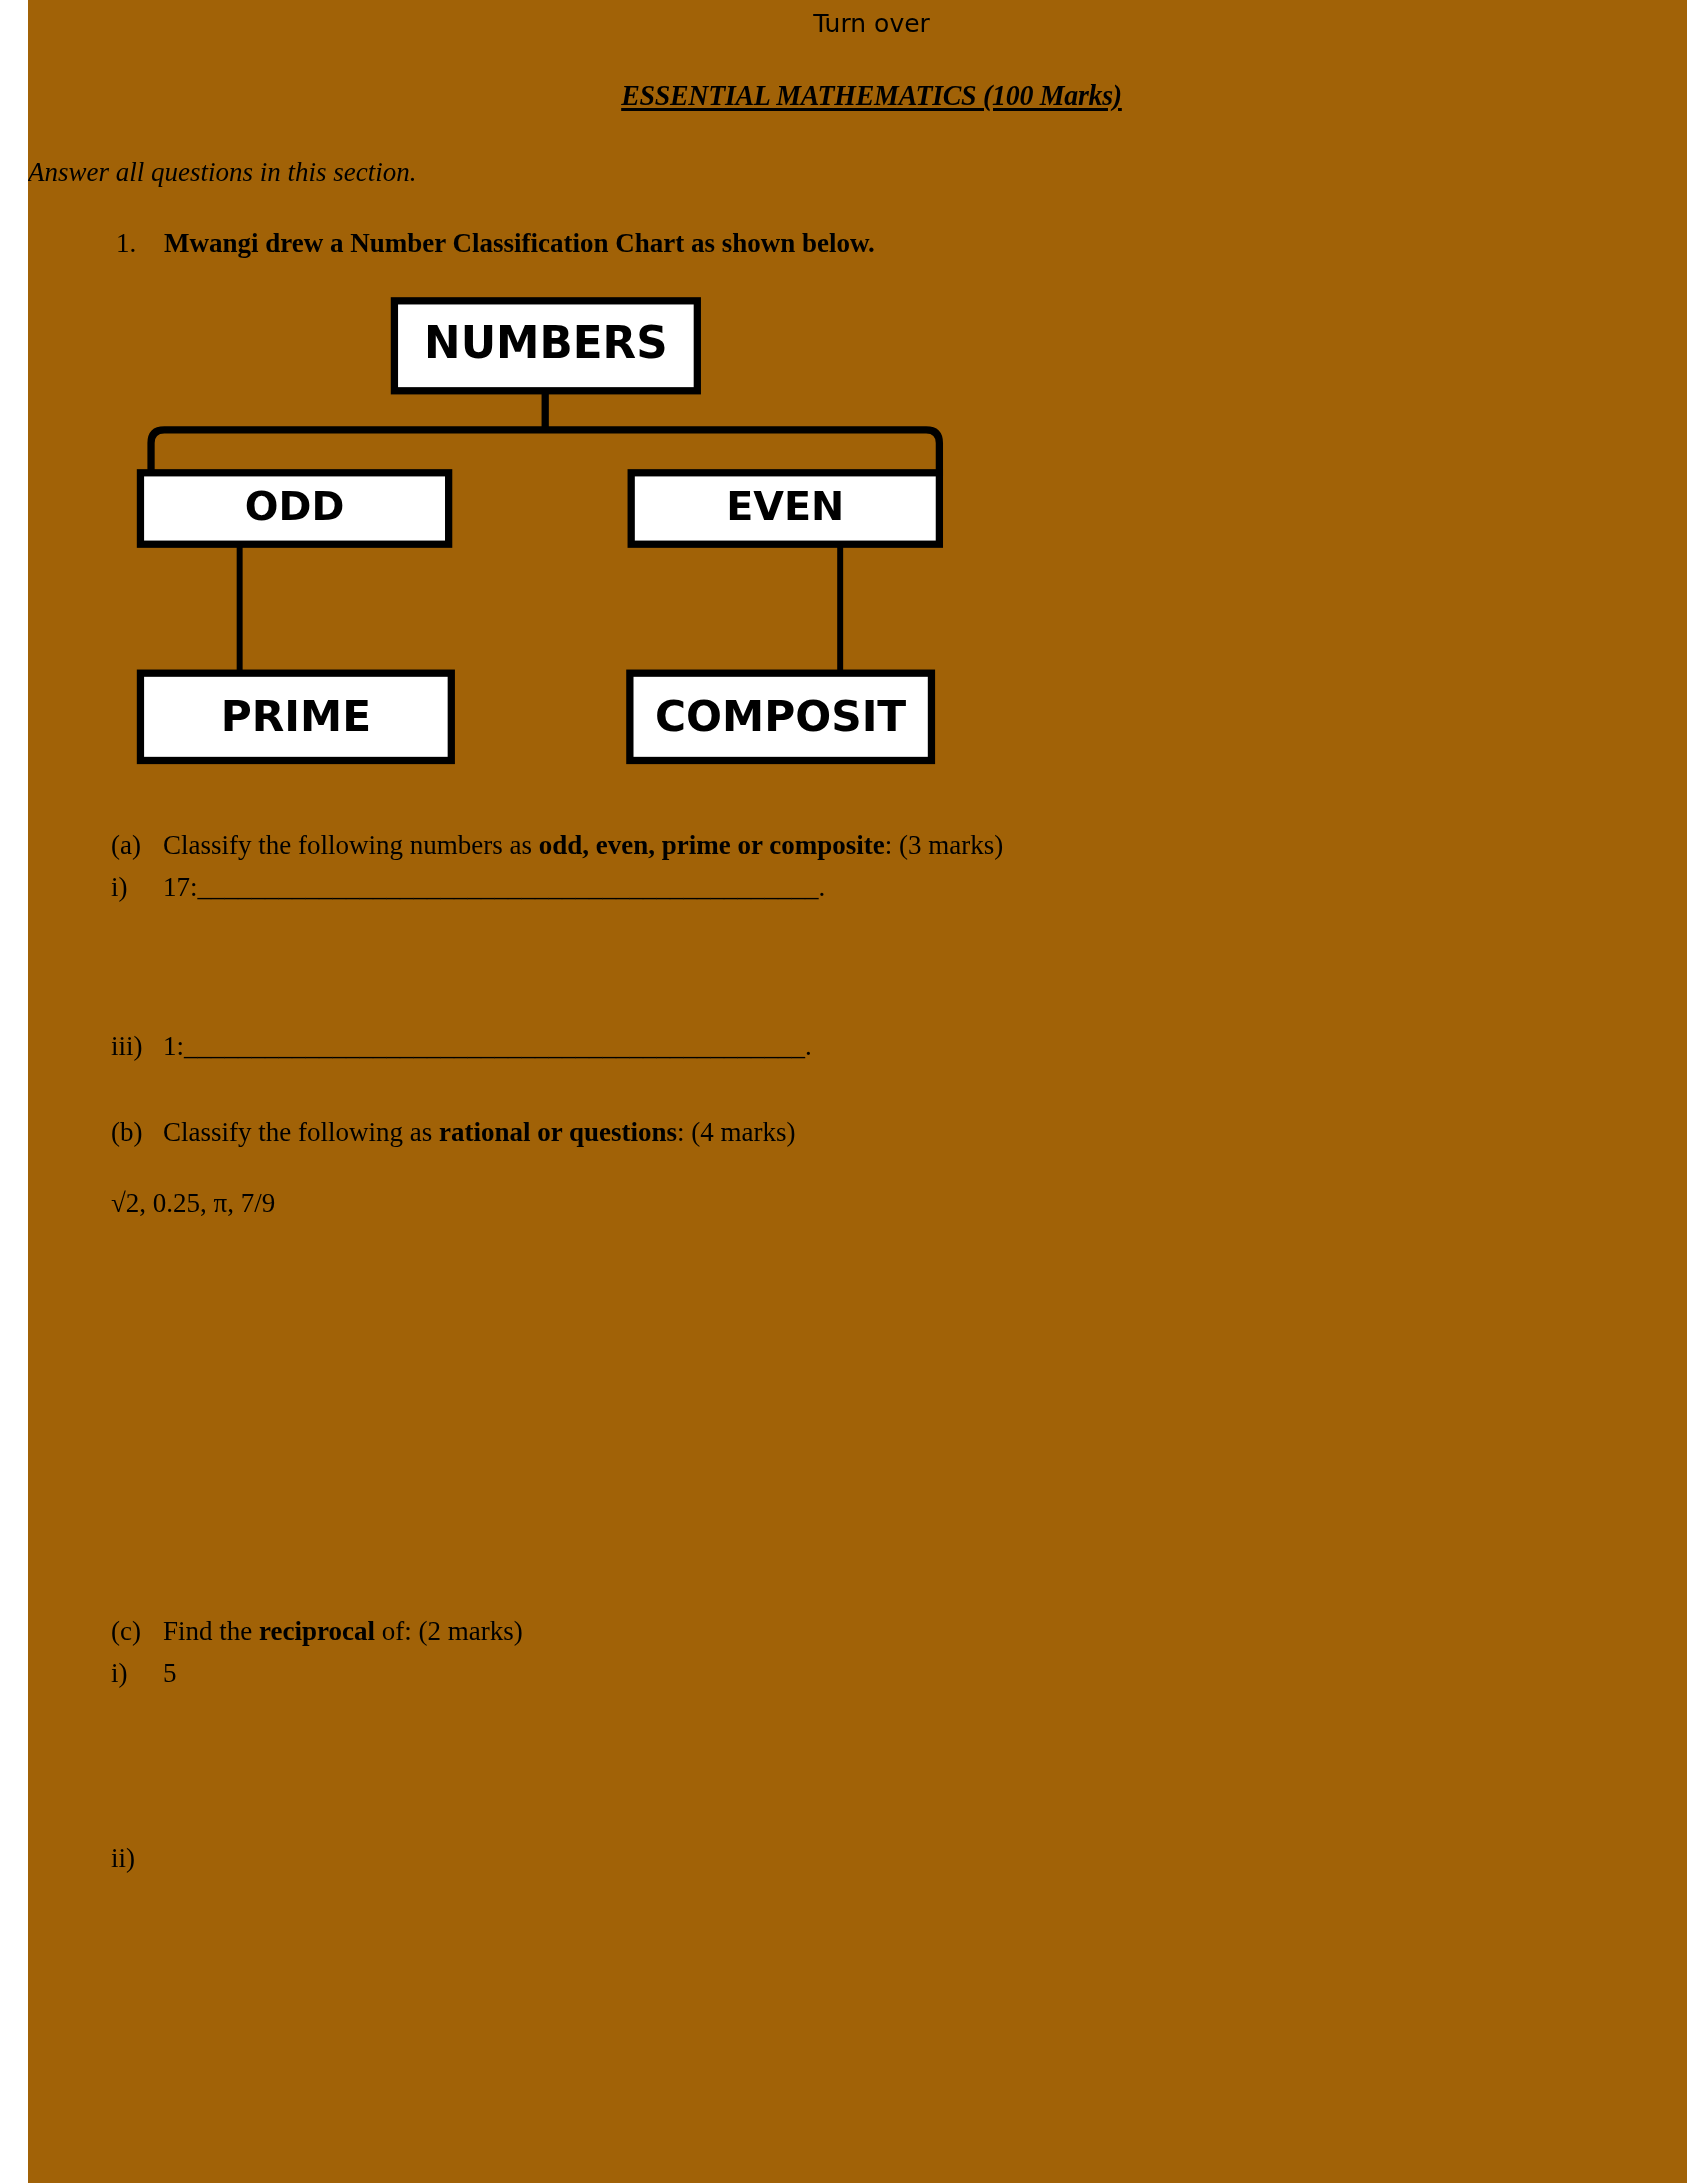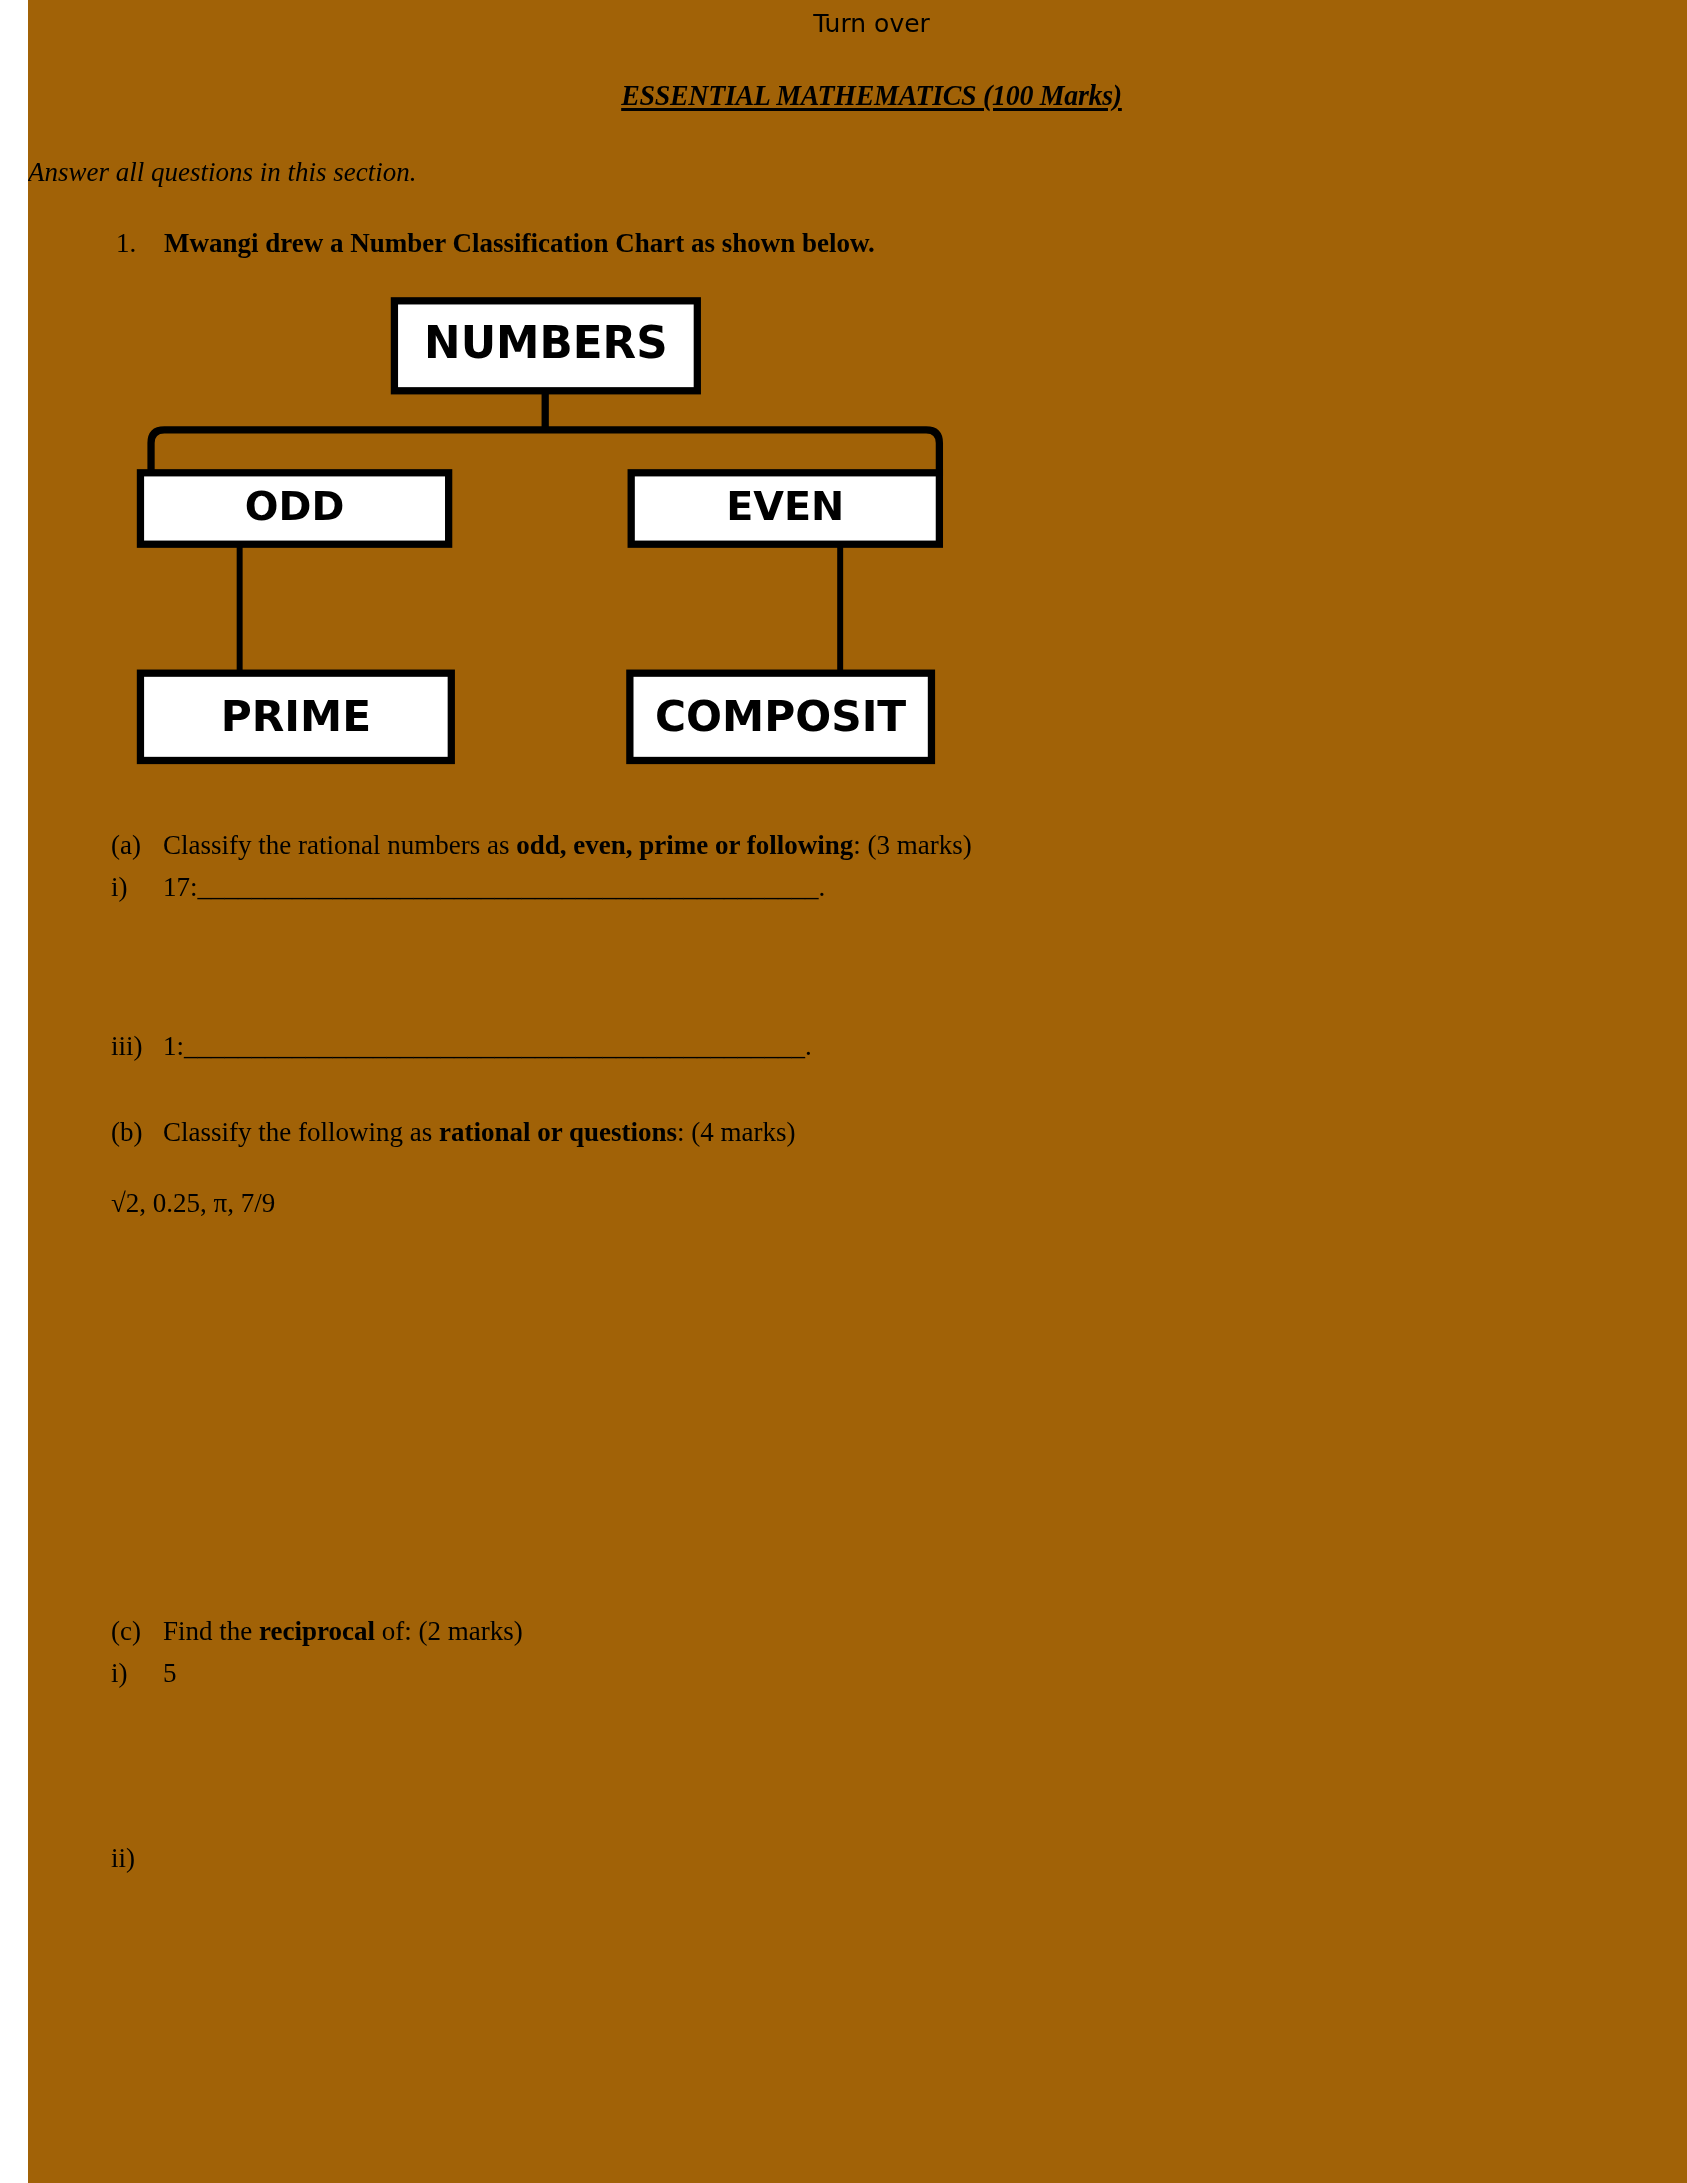--- a/index.html
+++ b/index.html
@@ -168,21 +168,21 @@
       </g>
 
       <g>
         <rect x="780" y="588" width="456" height="132" fill="#ffffff" stroke="#000000" stroke-width="11"></rect>
         <text class="fc-box-text" x="1008" y="676" font-size="64">COMPOSIT</text>
       </g>
     </svg>
   </div>
 
   <div class="para" style="top:830px;">
-    <span class="label-col">(a)</span><span>Classify the rational numbers as </span><b>odd, even, prime or following</b><span>: (3 marks)</span>
+    <span class="label-col">(a)</span><span>Classify the following numbers as </span><b>odd, even, prime or composite</b><span>: (3 marks)</span>
   </div>
 
   <div class="para" style="top:872px;">
     <span class="label-col">i)</span><span>17:</span><span>______________________________________________</span><span>.</span>
   </div>
 
 
   <div class="para" style="top:1031px;">
     <span class="label-col">iii)</span><span>1:</span><span>______________________________________________</span><span>.</span>
   </div>

